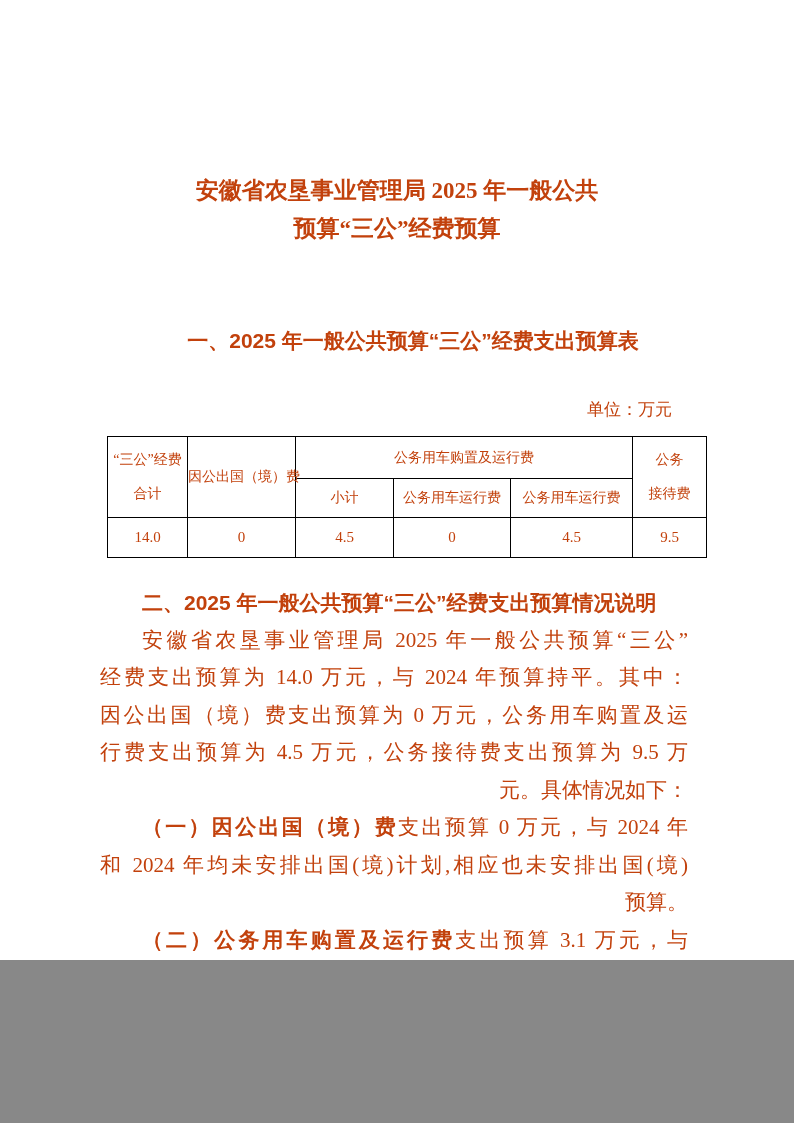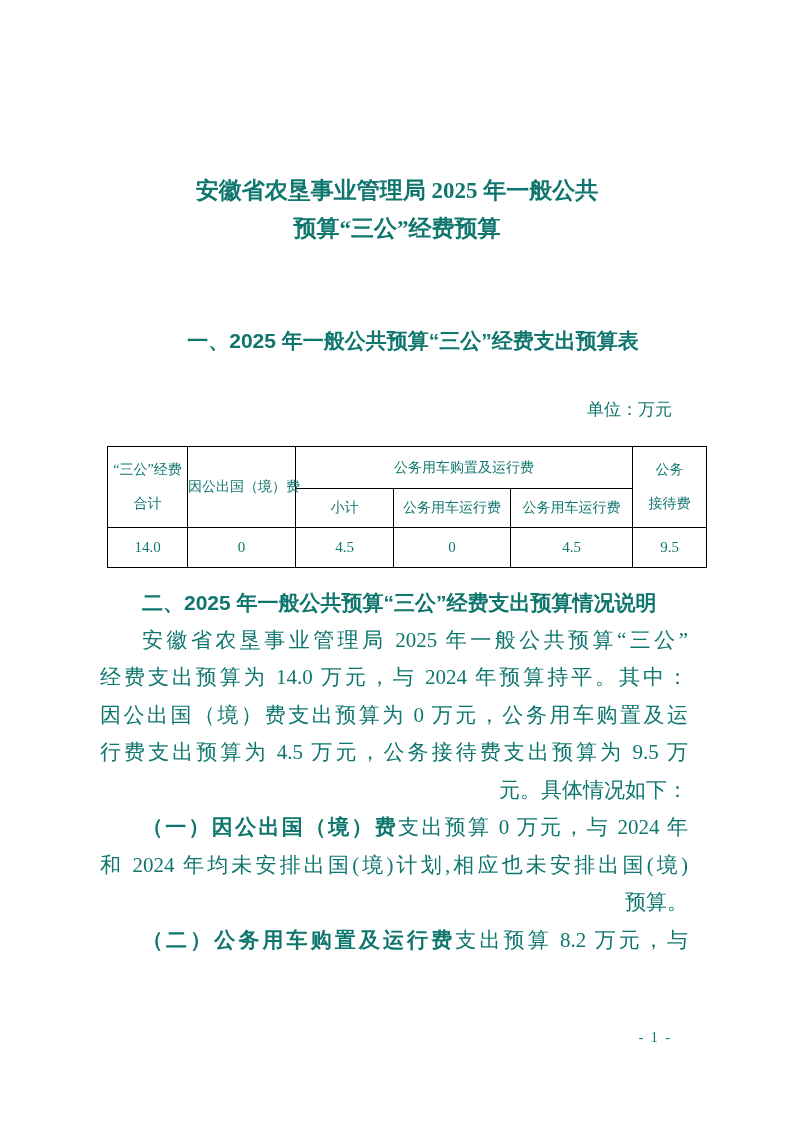--- a/index.html
+++ b/index.html
@@ -1,22 +1,22 @@
 <!DOCTYPE html>
 <html><head>
 <meta charset="utf-8">
 <style>
   html,body { margin:0; padding:0; background:#888; }
   .page {
     position:relative;
-    width:794px; height:1123px;
+    width:794px; height:960px;
     margin:0 auto;
     background:#ffffff;
     font-family:"Liberation Serif","DejaVu Serif",serif;
-    color:#0f766e;
+    color:#c2410c;
     overflow:hidden;
   }
   .doc-title {
     position:absolute; top:172px; left:0; width:794px;
     text-align:center;
     font-size:23px; font-weight:bold;
     line-height:38px;
     font-family:"Liberation Serif","DejaVu Serif",serif;
   }
   .sec1-heading {
@@ -24,21 +24,21 @@
     text-align:center;
     font-size:21px; font-weight:bold;
     font-family:"Liberation Sans","DejaVu Sans",sans-serif;
   }
   .unit-label {
     position:absolute; top:398px; right:122px;
     font-size:17px;
     font-family:Liberation Sans, sans-serif;
   }
   table.budget {
-    position:absolute; left:107px; top:446px;
+    position:absolute; left:107px; top:436px;
     width:599px;
     border-collapse:collapse; table-layout:fixed;
     font-size:14px;
     text-align:center;
     font-family:"Liberation Serif","DejaVu Serif",serif;
   }
   table.budget td {
     border:1.5px solid #000;
     padding:0;
     vertical-align:middle;
@@ -127,18 +127,18 @@
   <div class="sec2-block">
     <div class="h2">二、2025 年一般公共预算“三公”经费支出预算情况说明</div>
     <div class="bl ind just">安徽省农垦事业管理局 2025 年一般公共预算“三公”</div>
     <div class="bl just">经费支出预算为 14.0 万元，与 2024 年预算持平。其中：</div>
     <div class="bl just">因公出国（境）费支出预算为 0 万元，公务用车购置及运</div>
     <div class="bl just">行费支出预算为 4.5 万元，公务接待费支出预算为 9.5 万</div>
     <div class="bl left">元。具体情况如下：</div>
     <div class="bl ind just"><b>（一）因公出国（境）费</b><span>支出预算 0 万元，与 2024 年</span></div>
     <div class="bl just">和 2024 年均未安排出国(境)计划,相应也未安排出国(境)</div>
     <div class="bl left">预算。</div>
-    <div class="bl ind just"><b>（二）公务用车购置及运行费</b><span>支出预算 8.2 万元，与</span></div>
+    <div class="bl ind just"><b>（二）公务用车购置及运行费</b><span>支出预算 3.1 万元，与</span></div>
   </div>
 
   <div class="page-number">- 1 -</div>
 
 </div>
 
 </body></html>

